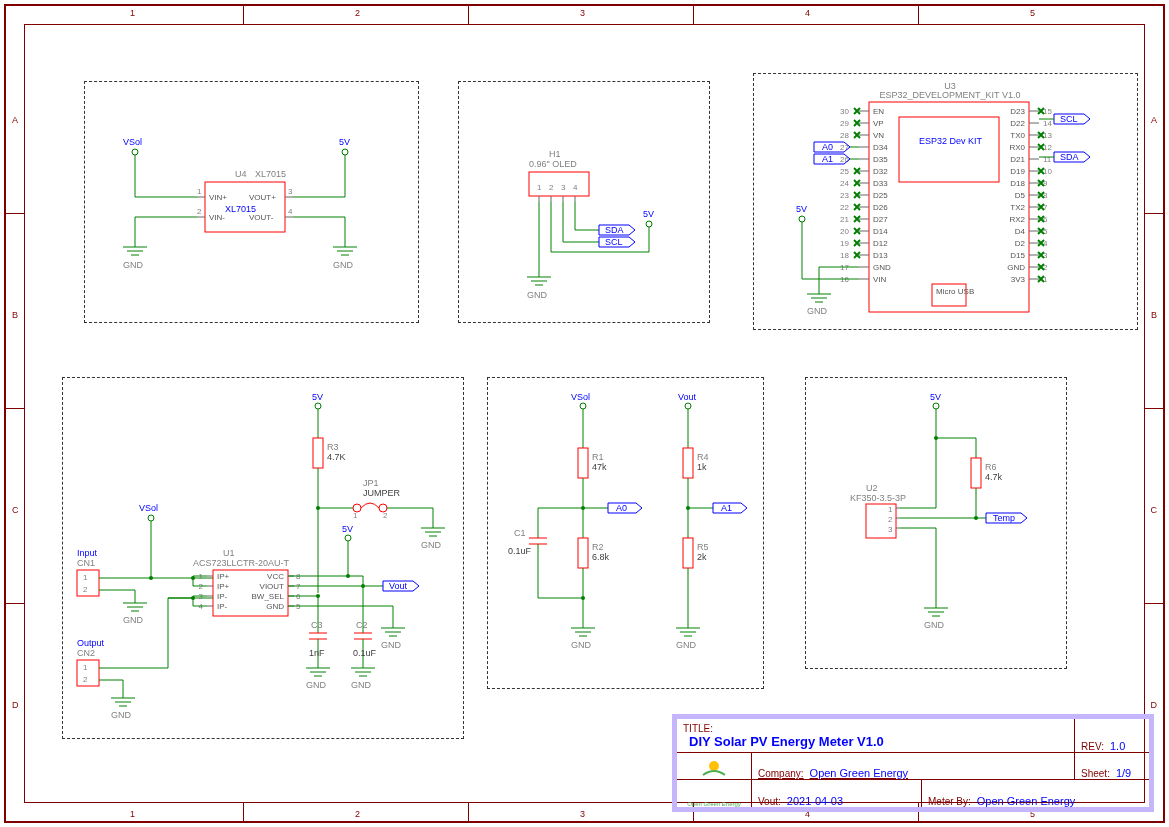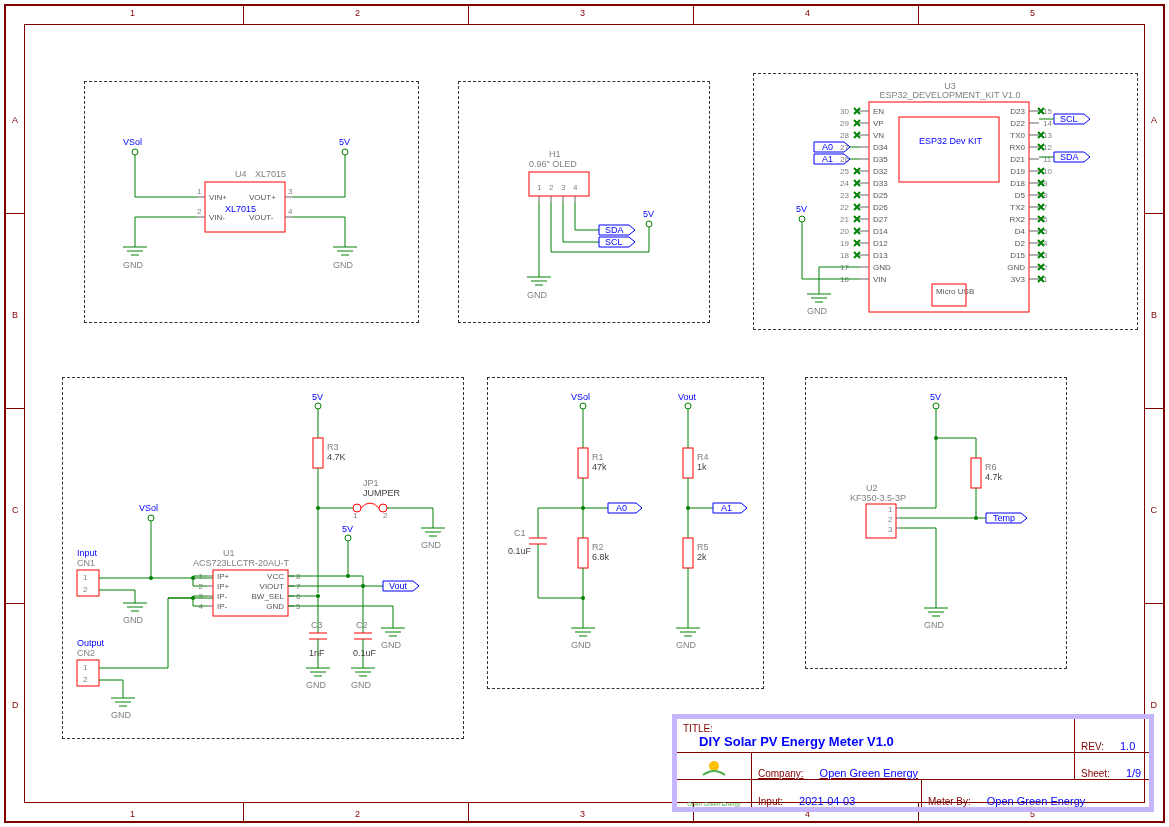--- a/index.html
+++ b/index.html
@@ -18,21 +18,21 @@
   .refdes { fill:#808080; font-size:9px; font-family:Arial; }
   .partval { fill:#404040; font-size:9px; font-family:Arial; }
   .netlbl { fill:#0000ff; font-size:9px; font-family:Arial; }
   .centertxt { fill:#0000ff; font-size:9px; font-family:Arial; }
   .gnd { stroke:#008000; stroke-width:1; fill:none; }
   .comp { stroke:#ff0000; stroke-width:1; fill:none; }
   .pinline { stroke:#666; stroke-width:1; }
   .xline { stroke:#008000; stroke-width:2; }
   .titlebar { position:absolute; border:5px solid #c4b5fd; }
   .titlecell { border-right:1px solid #800000; border-bottom:1px solid #800000; box-sizing:border-box; font-size:10px; color:#800000; display:flex; align-items:flex-end; padding-left:6px; }
-  .titleval { color:#0000ff; font-size:11px; margin-left:16px; }
+  .titleval { color:#0000ff; font-size:11px; margin-left:6px; }
   svg text { user-select:none; }
 </style>
 </head>
 <body>
 
 <div class="frame">
   <div class="outer-border"></div>
   <div class="inner-border"></div>
 
   <div class="ruler-num" style="left:130px; top:8px">1</div>
@@ -571,21 +571,21 @@
         <span class="titleval">Open Green Energy</span>
       </div>
       <div class="titlecell" style="width:74px; border-right:none;">
         <span>Sheet:</span>
         <span class="titleval">1/9</span>
       </div>
     </div>
     <div style="display:flex; height:27px;">
       <div class="titlecell" style="width:75px; border-bottom:none; font-size:6px; color:#4caf50; justify-content:center; padding:0;">Open Green Energy</div>
       <div class="titlecell" style="width:170px; border-bottom:none;">
-        <span>Input:</span>
+        <span>Vout:</span>
         <span class="titleval">2021-04-03</span>
       </div>
       <div class="titlecell" style="width:227px; border-bottom:none; border-right:none;">
         <span>Meter By:</span>
         <span class="titleval">Open Green Energy</span>
       </div>
     </div>
   </div>
 
 </div>

